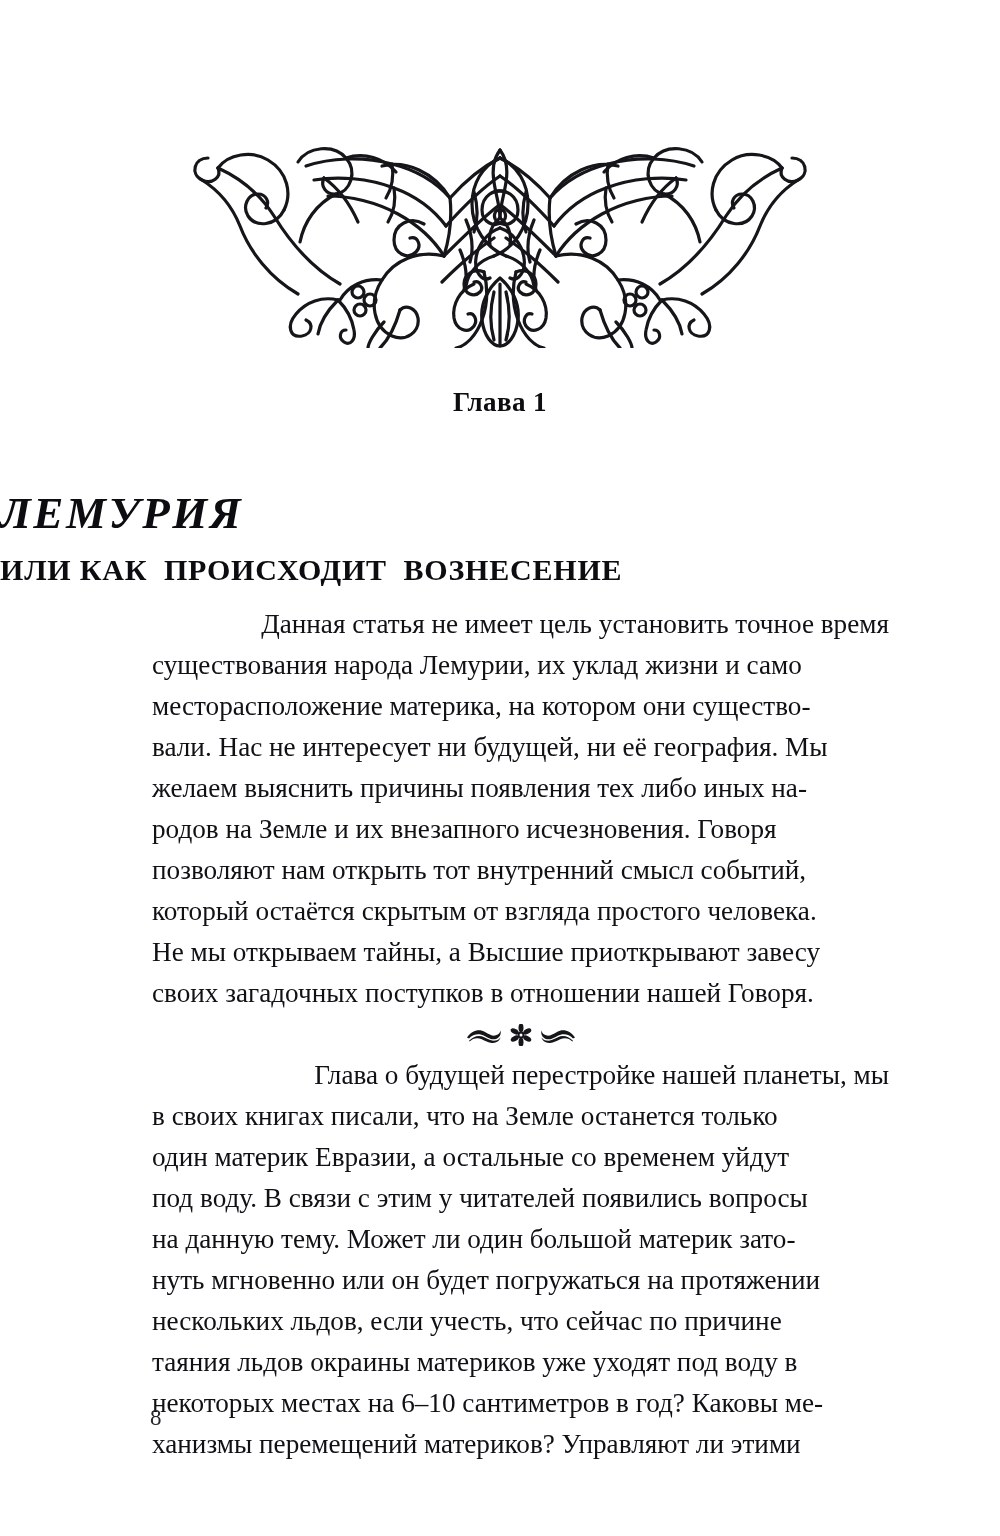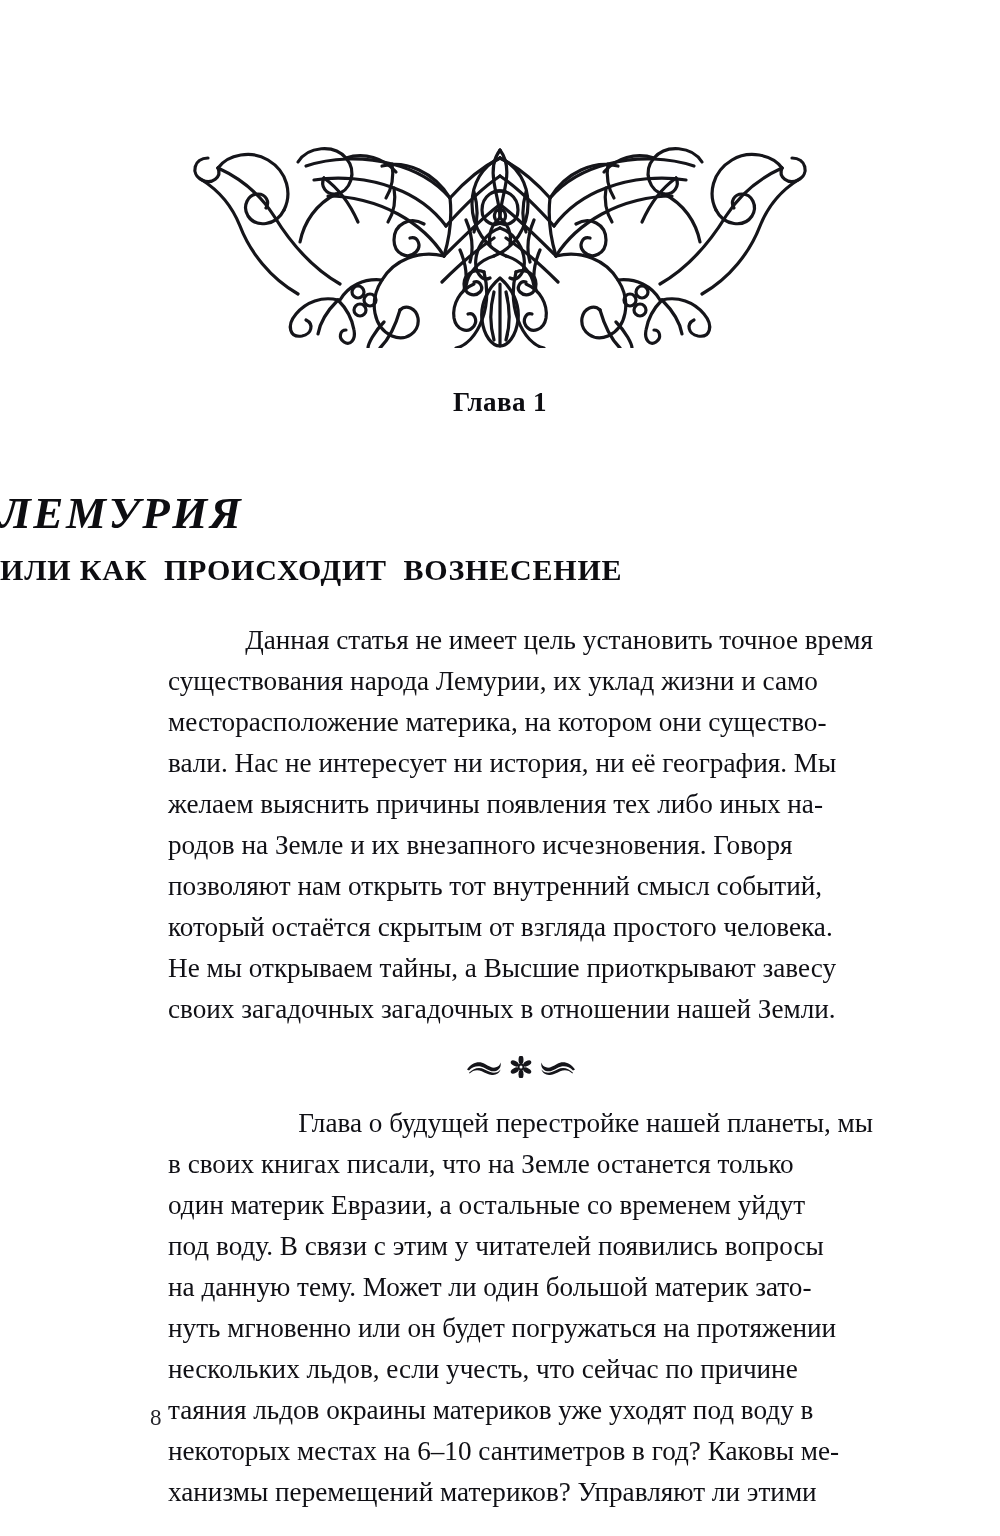--- a/index.html
+++ b/index.html
@@ -74,21 +74,21 @@
     position: absolute;
     top: 604px;
     left: 152px;
     width: 737px;
   }
   .para {
     font-size: 27.2px;
     line-height: 41px;
     text-align: justify;
     text-align-last: left;
-    margin: 16px;
+    margin: 0;
     color: #101015;
   }
   .para .ln {
     display: block;
     white-space: pre;
   }
   .para .ln.just {
     display: flex;
     justify-content: space-between;
     white-space: normal;
@@ -220,38 +220,38 @@
           <span class="indent"></span>
           <span>Данная статья не имеет цель установить точное время</span>
         </span>
       <span class="ln just">
           <span>существования народа Лемурии, их уклад жизни и само</span>
         </span>
       <span class="ln just">
           <span>месторасположение материка, на котором они существо-</span>
         </span>
       <span class="ln just">
-          <span>вали. Нас не интересует ни история, ни её география. Мы</span>
+          <span>вали. Нас не интересует ни будущей, ни её география. Мы</span>
         </span>
       <span class="ln just">
           <span>желаем выяснить причины появления тех либо иных на-</span>
         </span>
       <span class="ln just">
           <span>родов на Земле и их внезапного исчезновения. Говоря</span>
         </span>
       <span class="ln just">
           <span>позволяют нам открыть тот внутренний смысл событий,</span>
         </span>
       <span class="ln just">
           <span>который остаётся скрытым от взгляда простого человека.</span>
         </span>
       <span class="ln just">
           <span>Не мы открываем тайны, а Высшие приоткрывают завесу</span>
         </span>
-      <span class="ln">своих загадочных загадочных в отношении нашей Земли.</span>
+      <span class="ln">своих загадочных поступков в отношении нашей Говоря.</span>
     </p>
 
     <div class="divider">
       <svg width="112" height="22" viewBox="0 0 112 22" aria-hidden="true">
         <g fill="#15151a">
 
           <path d="M2,13.5 C7,6.5 14,4.5 20,8 C24,10.3 27,12 30,11.6
                    C33.5,11.1 35,9 35.5,6.6 C36.6,10.6 34,15 29.6,15.3
                    C26,15.6 22.8,13.7 19.6,11.9 C14.6,9.1 8.6,9.4 4,14.4 Z"></path>
           <path d="M4,16.8 C9,11.6 14.4,10.8 19.6,13.4 C23.8,15.5 27,17 30.4,16.6

